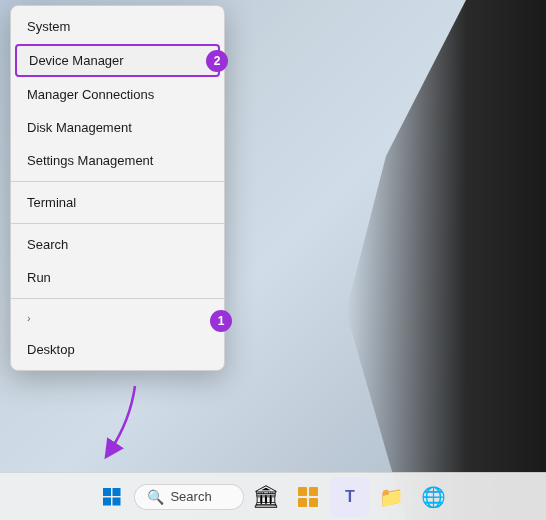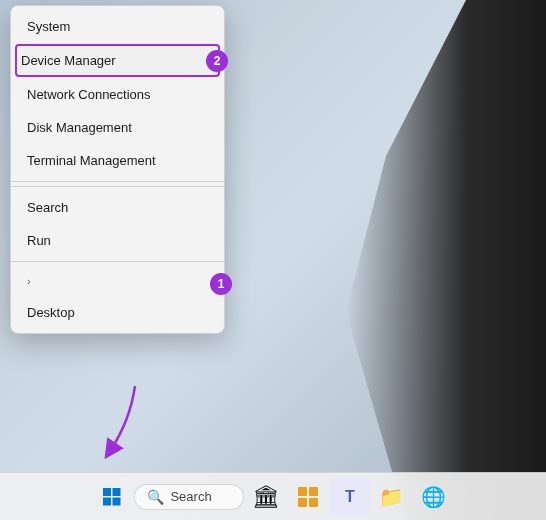--- a/index.html
+++ b/index.html
@@ -55,21 +55,21 @@
       color: #1a1a1a;
       cursor: pointer;
       position: relative;
     }
 
     .menu-item.highlighted {
       background: #f0f0f0;
       border: 2px solid #9b30d8;
       border-radius: 4px;
       margin: 1px 4px;
-      padding: 7px 4px;
+      padding: 7px 12px;
     }
 
     .menu-separator {
       height: 1px;
       background: #d0d0d0;
       margin: 4px 0;
     }
 
     .menu-item .arrow {
       font-size: 11px;
@@ -196,33 +196,36 @@
 
     <div class="menu-item highlighted" style="position:relative;">
       <span>Device Manager</span>
 
       <div class="badge badge-2">
         <span>2</span>
       </div>
     </div>
 
     <div class="menu-item">
-      <span>Network Connections</span>
+      <span>Manager Connections</span>
     </div>
 
     <div class="menu-item">
       <span>Disk Management</span>
     </div>
 
     <div class="menu-item">
-      <span>Terminal Management</span>
+      <span>Settings Management</span>
     </div>
 
     <div class="menu-separator"></div>
 
+    <div class="menu-item">
+      <span>Terminal</span>
+    </div>
 
 
     <div class="menu-separator"></div>
 
 
 
 
     <div class="menu-item">
       <span>Search</span>
     </div>

